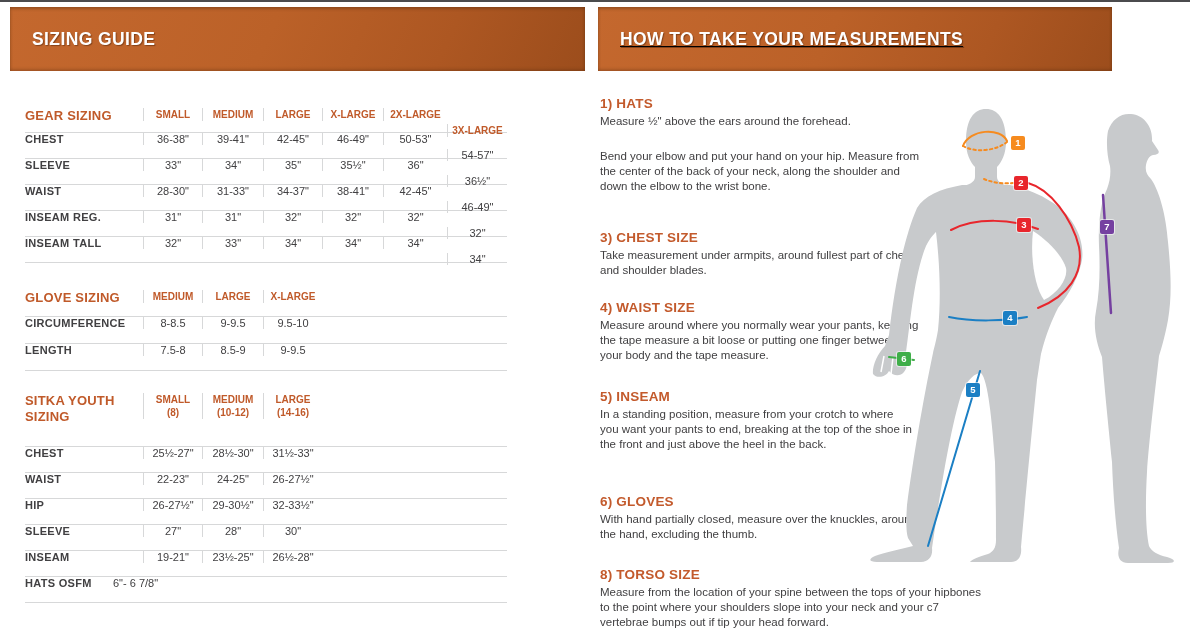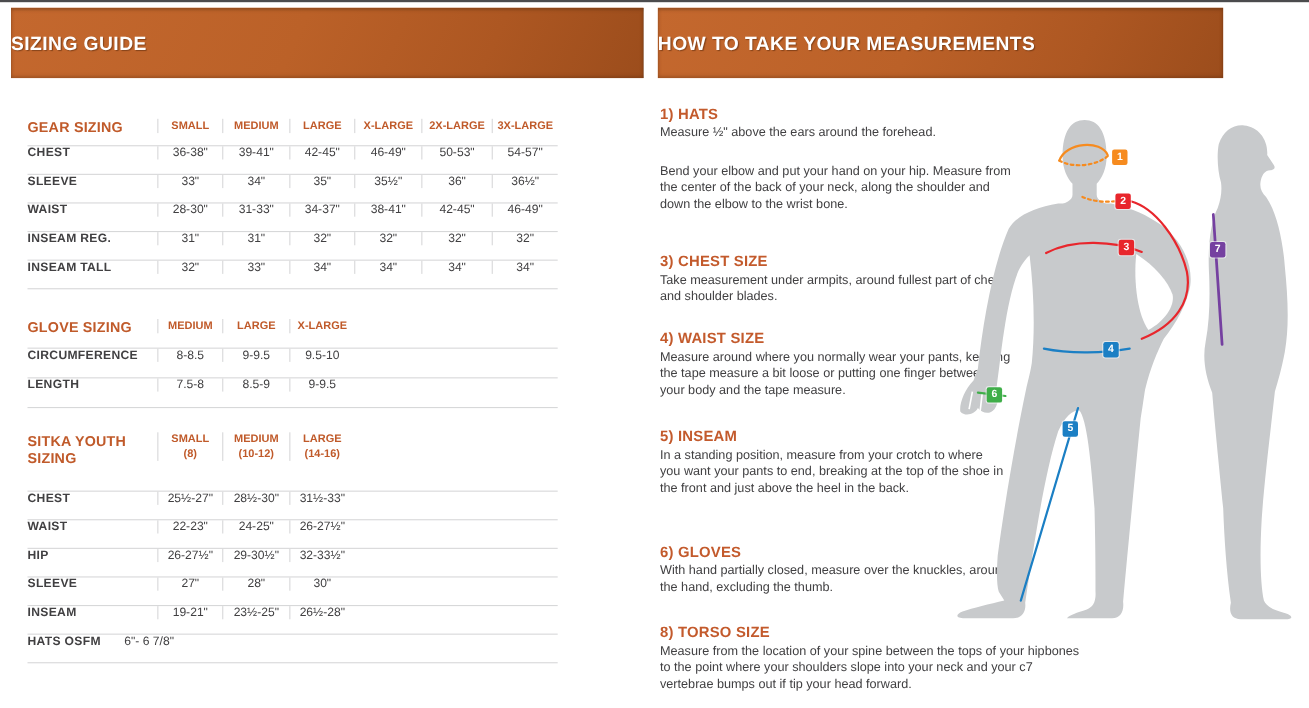--- a/index.html
+++ b/index.html
@@ -11,37 +11,37 @@
   .top-line{position:absolute;top:0;left:0;width:1190px;height:2px;background:#4b4b4d;}
 
   
   .banner{
     position:absolute;top:7px;height:64px;
     background:linear-gradient(115deg,#c4682e 0%,#bb6128 45%,#ad5722 75%,#9c4d1c 100%);
     box-shadow:inset 0 2px 3px rgba(70,35,10,.35), inset 0 -2px 3px rgba(70,35,10,.25);
     display:flex;align-items:center;
   }
   .banner-left{left:10px;width:575px;}
-  .banner-right{left:598px;width:514px;}
+  .banner-right{left:598px;width:514px;text-decoration:underline;}
   .banner-title{
     color:#ffffff;font-weight:bold;font-size:17.5px;letter-spacing:.4px;
-    text-shadow:1px 1px 1px rgba(60,25,5,.45);
+    padding-left:22px;text-shadow:1px 1px 1px rgba(60,25,5,.45);
   }
 
   
   .table{position:absolute;left:25px;width:482px;color:#414042;}
   .trow{display:flex;align-items:flex-start;border-bottom:1px solid #d7d8d9;box-sizing:border-box;}
   .trow>div{box-sizing:border-box;display:flex;align-items:center;}
   .trow>:nth-child(1){width:118px;font-weight:bold;}
   .trow>:nth-child(2){width:59px;}
   .trow>:nth-child(3){width:61px;}
   .trow>:nth-child(4){width:59px;}
   .trow>:nth-child(5){width:61px;}
   .trow>:nth-child(6){width:64px;}
-  .trow>:nth-child(7){width:60px;}
+  .trow>:nth-child(7){width:60px;margin-top:16px;}
   .tlabel{font-size:11px;letter-spacing:.3px;}
   .tcell{justify-content:center;border-left:1px solid #d7d8d9;font-size:11px;text-align:center;}
   .thead .ttitle{color:#c05a2a;font-weight:bold;font-size:13px;letter-spacing:.2px;white-space:pre-line;line-height:1.25;}
   .thead .th{color:#c05a2a;font-weight:bold;font-size:10px;white-space:pre-line;line-height:1.3;}
   .gear .trow{height:26px;}   .gear .thead{height:25px;}
   .glove .trow{height:27px;}  .glove .thead{height:27px;}
   .youth .trow{height:26px;}  .youth .thead{height:54px;}
   .tfoot{height:28px;}
   .tfoot>.flabel{width:88px;font-size:11px;letter-spacing:.3px;}
   .tfoot>.fvalue{width:auto;border-left:none;font-size:11px;justify-content:flex-start;}

